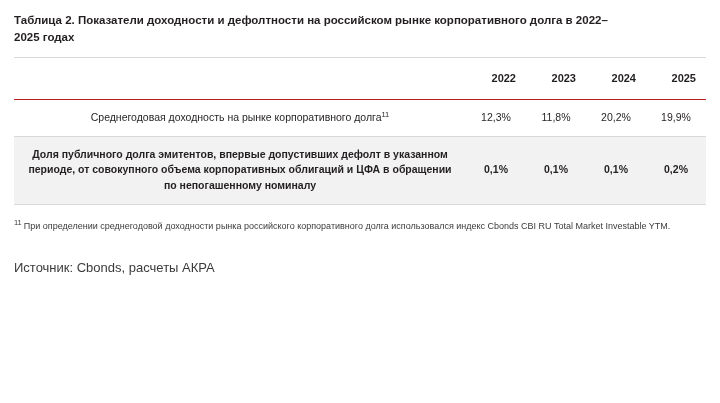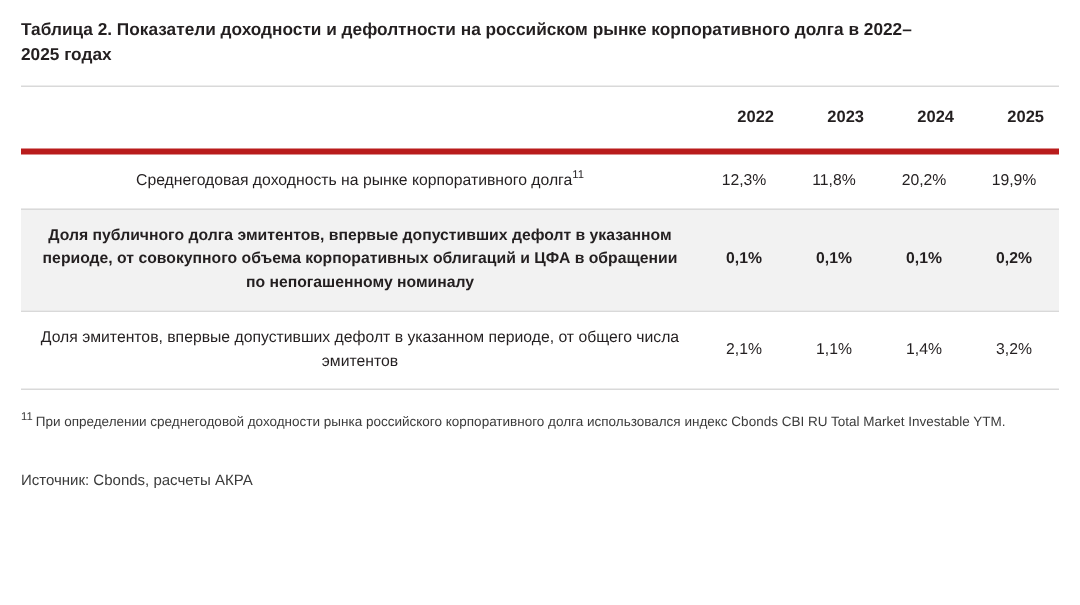--- a/index.html
+++ b/index.html
@@ -39,21 +39,21 @@
   table.data col.c-year  { width: 60px; }
   table.data th, table.data td {
     border-top: 1px solid #d9d9d9;
     border-bottom: 1px solid #d9d9d9;
     padding: 10px 10px;
     vertical-align: middle;
     line-height: 1.5;
   }
   table.data thead th {
     border-top: 1px solid #d9d9d9;
-    border-bottom: 4px solid #b91c1c;
+    border-bottom: 1px solid #b91c1c;
     font-weight: bold;
     font-size: 11px;
     text-align: right;
     padding-top: 12px;
     padding-bottom: 12px;
     color: #231f20;
   }
   table.data thead th.head-label {
     text-align: left;
   }
@@ -85,21 +85,21 @@
     color: #3b3b3b;
     margin: 0 0 24px 0;
   }
   .footnote .fn-mark {
     font-size: 7.5px;
     vertical-align: super;
     line-height: 0;
     margin-right: 2px;
   }
   .source {
-    font-size: 10px;
+    font-size: 13px;
     line-height: 1.5;
     color: #3b3b3b;
     margin: 0;
   }
 </style>
 </head>
 <body>
 
 <div class="page">
 
@@ -130,27 +130,20 @@
         <td class="val">20,2%</td>
         <td class="val">19,9%</td>
       </tr>
       <tr class="shaded">
         <td class="label">Доля публичного долга эмитентов, впервые допустивших дефолт в указанном периоде, от совокупного объема корпоративных облигаций и ЦФА в обращении по непогашенному номиналу</td>
         <td class="val">0,1%</td>
         <td class="val">0,1%</td>
         <td class="val">0,1%</td>
         <td class="val">0,2%</td>
       </tr>
-      <tr>
-        <td class="label">Доля эмитентов, впервые допустивших дефолт в указанном периоде, от общего числа эмитентов</td>
-        <td class="val">2,1%</td>
-        <td class="val">1,1%</td>
-        <td class="val">1,4%</td>
-        <td class="val">3,2%</td>
-      </tr>
     </tbody>
   </table>
 
   <div class="footnotes">
     <p class="footnote"><span class="fn-mark">11</span><span>При определении среднегодовой доходности рынка российского корпоративного долга использовался индекс Cbonds CBI RU Total Market Investable YTM.</span></p>
     <p class="source">Источник: Cbonds, расчеты АКРА</p>
   </div>
 
 </div>
 

